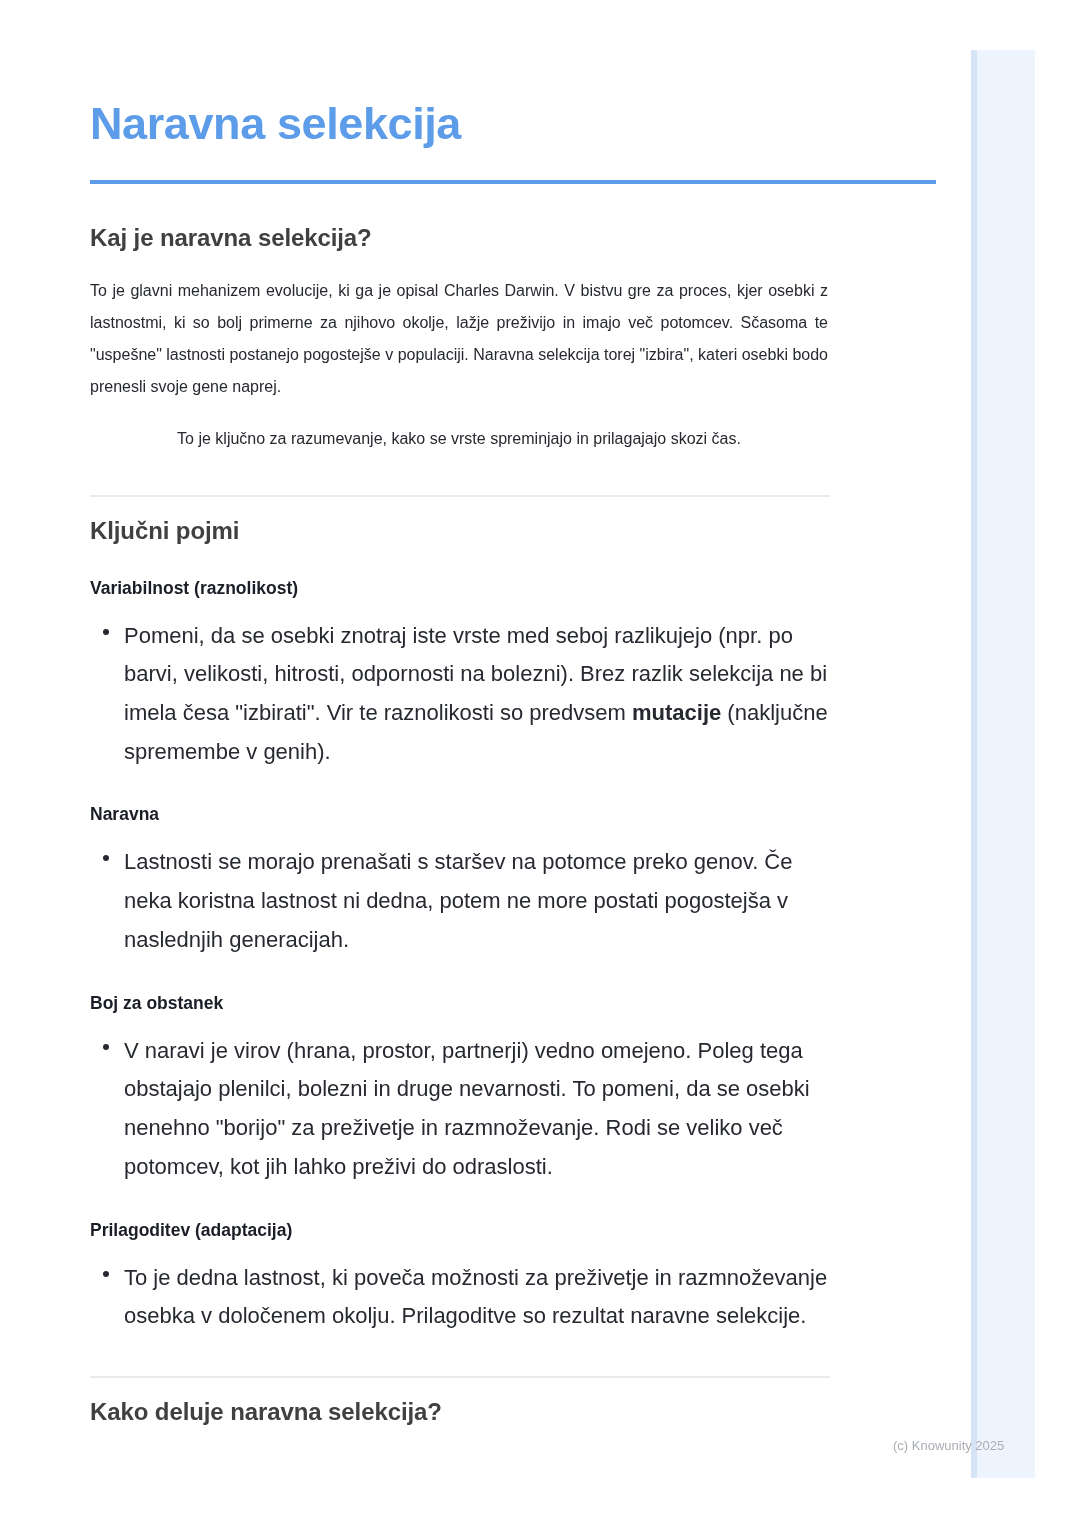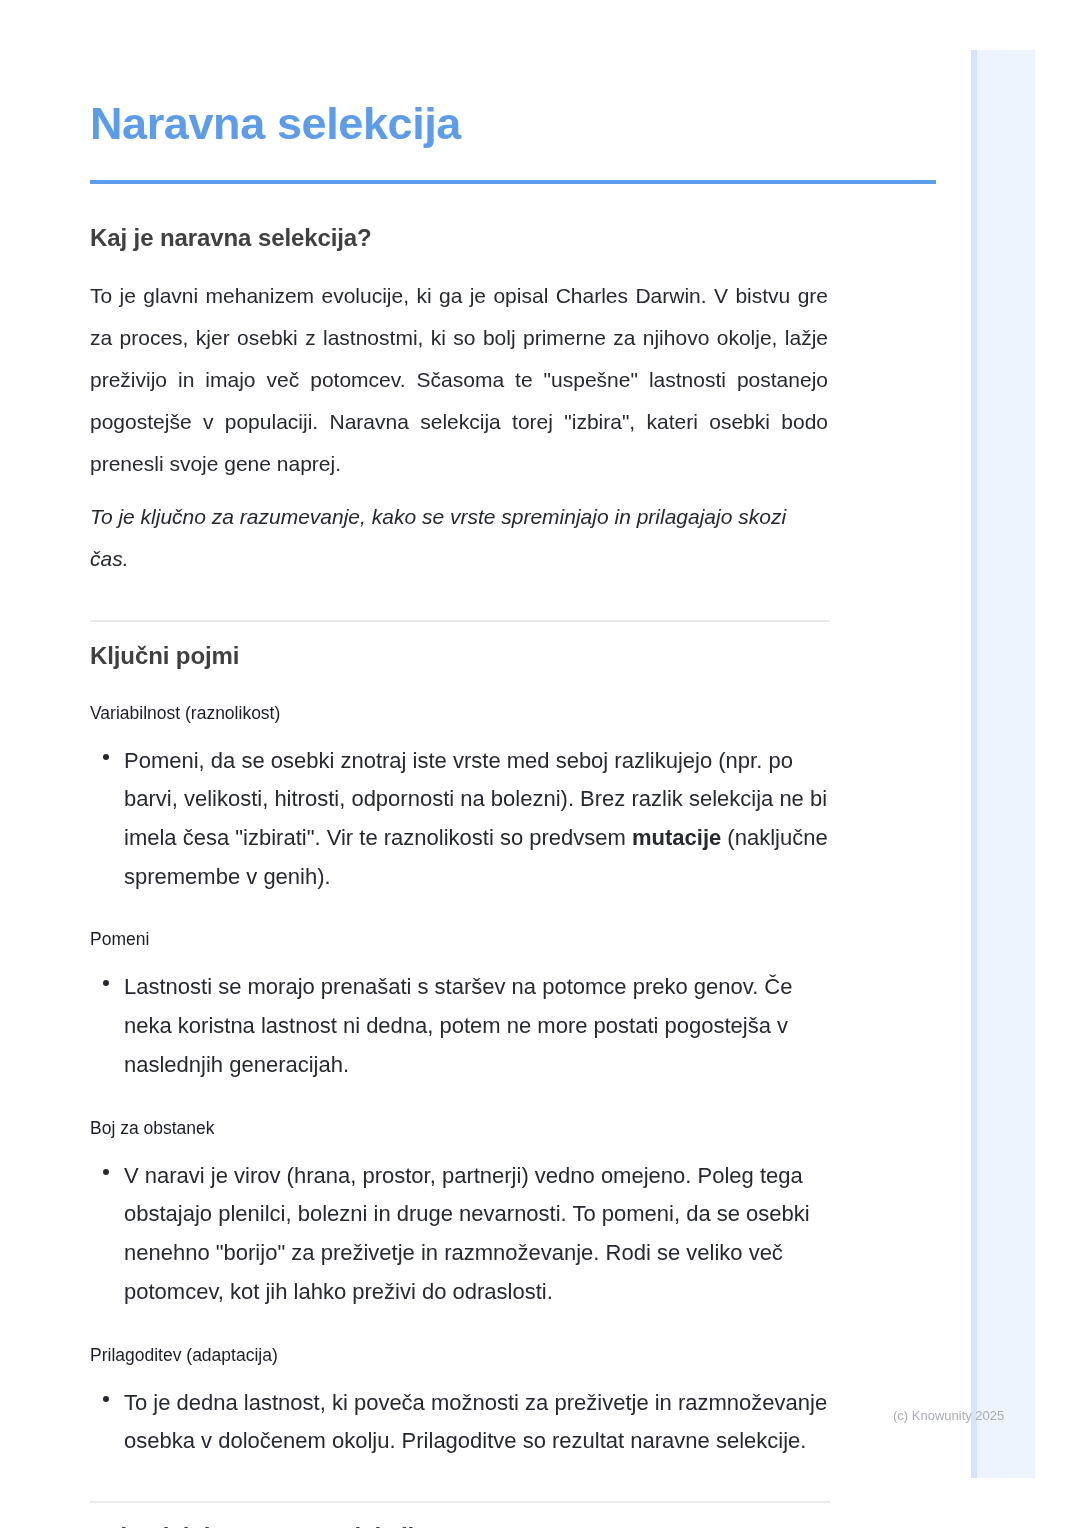--- a/index.html
+++ b/index.html
@@ -71,44 +71,43 @@
     letter-spacing: -0.1px;
   }
 
   .section-heading.mt-big {
     margin-top: 20px;
   }
 
   .body-text {
     width: 738px;
     margin: 23px 0 0 0;
-    font-size: 21px;
+    font-size: 16px;
     line-height: 2.0;
     color: #26292f;
     text-align: justify;
     text-justify: inter-word;
   }
 
   .body-text.italic {
-    font-style: italic;
-    margin-top: 11px;
-    text-align: left;
+    margin-top: 20px;
+    text-align: center;
   }
 
   .thin-rule {
     width: 740px;
     height: 2px;
     background: #e9eaec;
     margin: 40px 0 0 0;
   }
 
   .term-heading {
     margin: 33px 0 0 0;
     font-size: 17.5px;
-    font-weight: normal;
+    font-weight: bold;
     color: #1b1e27;
   }
 
   .bullet-list {
     list-style: none;
     margin: 18px 0 0 0;
     padding: 0;
   }
 
   .bullet-list li {
@@ -129,21 +128,21 @@
     border-radius: 50%;
     background: #26292f;
   }
 
   .bullet-list li b {
     font-weight: bold;
   }
 
   .footer-mark {
     position: absolute;
-    top: 1408px;
+    top: 1438px;
     left: 893px;
     font-size: 13px;
     color: #a9adb4;
     white-space: nowrap;
   }
 </style>
 </head>
 <body>
 
 <div class="edge-panel-stripe"></div>
@@ -165,21 +164,21 @@
 
   <h2 class="section-heading mt-big">Ključni pojmi</h2>
 
   <h3 class="term-heading">Variabilnost (raznolikost)</h3>
   <ul class="bullet-list">
     <li>
       <span class="bullet-dot"></span><span>Pomeni, da se osebki znotraj iste vrste med seboj razlikujejo (npr. po barvi, velikosti, hitrosti, odpornosti na bolezni). Brez razlik selekcija ne bi imela česa "izbirati". Vir te raznolikosti so predvsem </span><b>mutacije</b><span> (naključne spremembe v genih).</span>
     </li>
   </ul>
 
-  <h3 class="term-heading">Pomeni</h3>
+  <h3 class="term-heading">Naravna</h3>
   <ul class="bullet-list">
     <li>
       <span class="bullet-dot"></span><span>Lastnosti se morajo prenašati s staršev na potomce preko genov. Če neka koristna lastnost ni dedna, potem ne more postati pogostejša v naslednjih generacijah.</span>
     </li>
   </ul>
 
   <h3 class="term-heading">Boj za obstanek</h3>
   <ul class="bullet-list">
     <li>
       <span class="bullet-dot"></span><span>V naravi je virov (hrana, prostor, partnerji) vedno omejeno. Poleg tega obstajajo plenilci, bolezni in druge nevarnosti. To pomeni, da se osebki nenehno "borijo" za preživetje in razmnoževanje. Rodi se veliko več potomcev, kot jih lahko preživi do odraslosti.</span>

